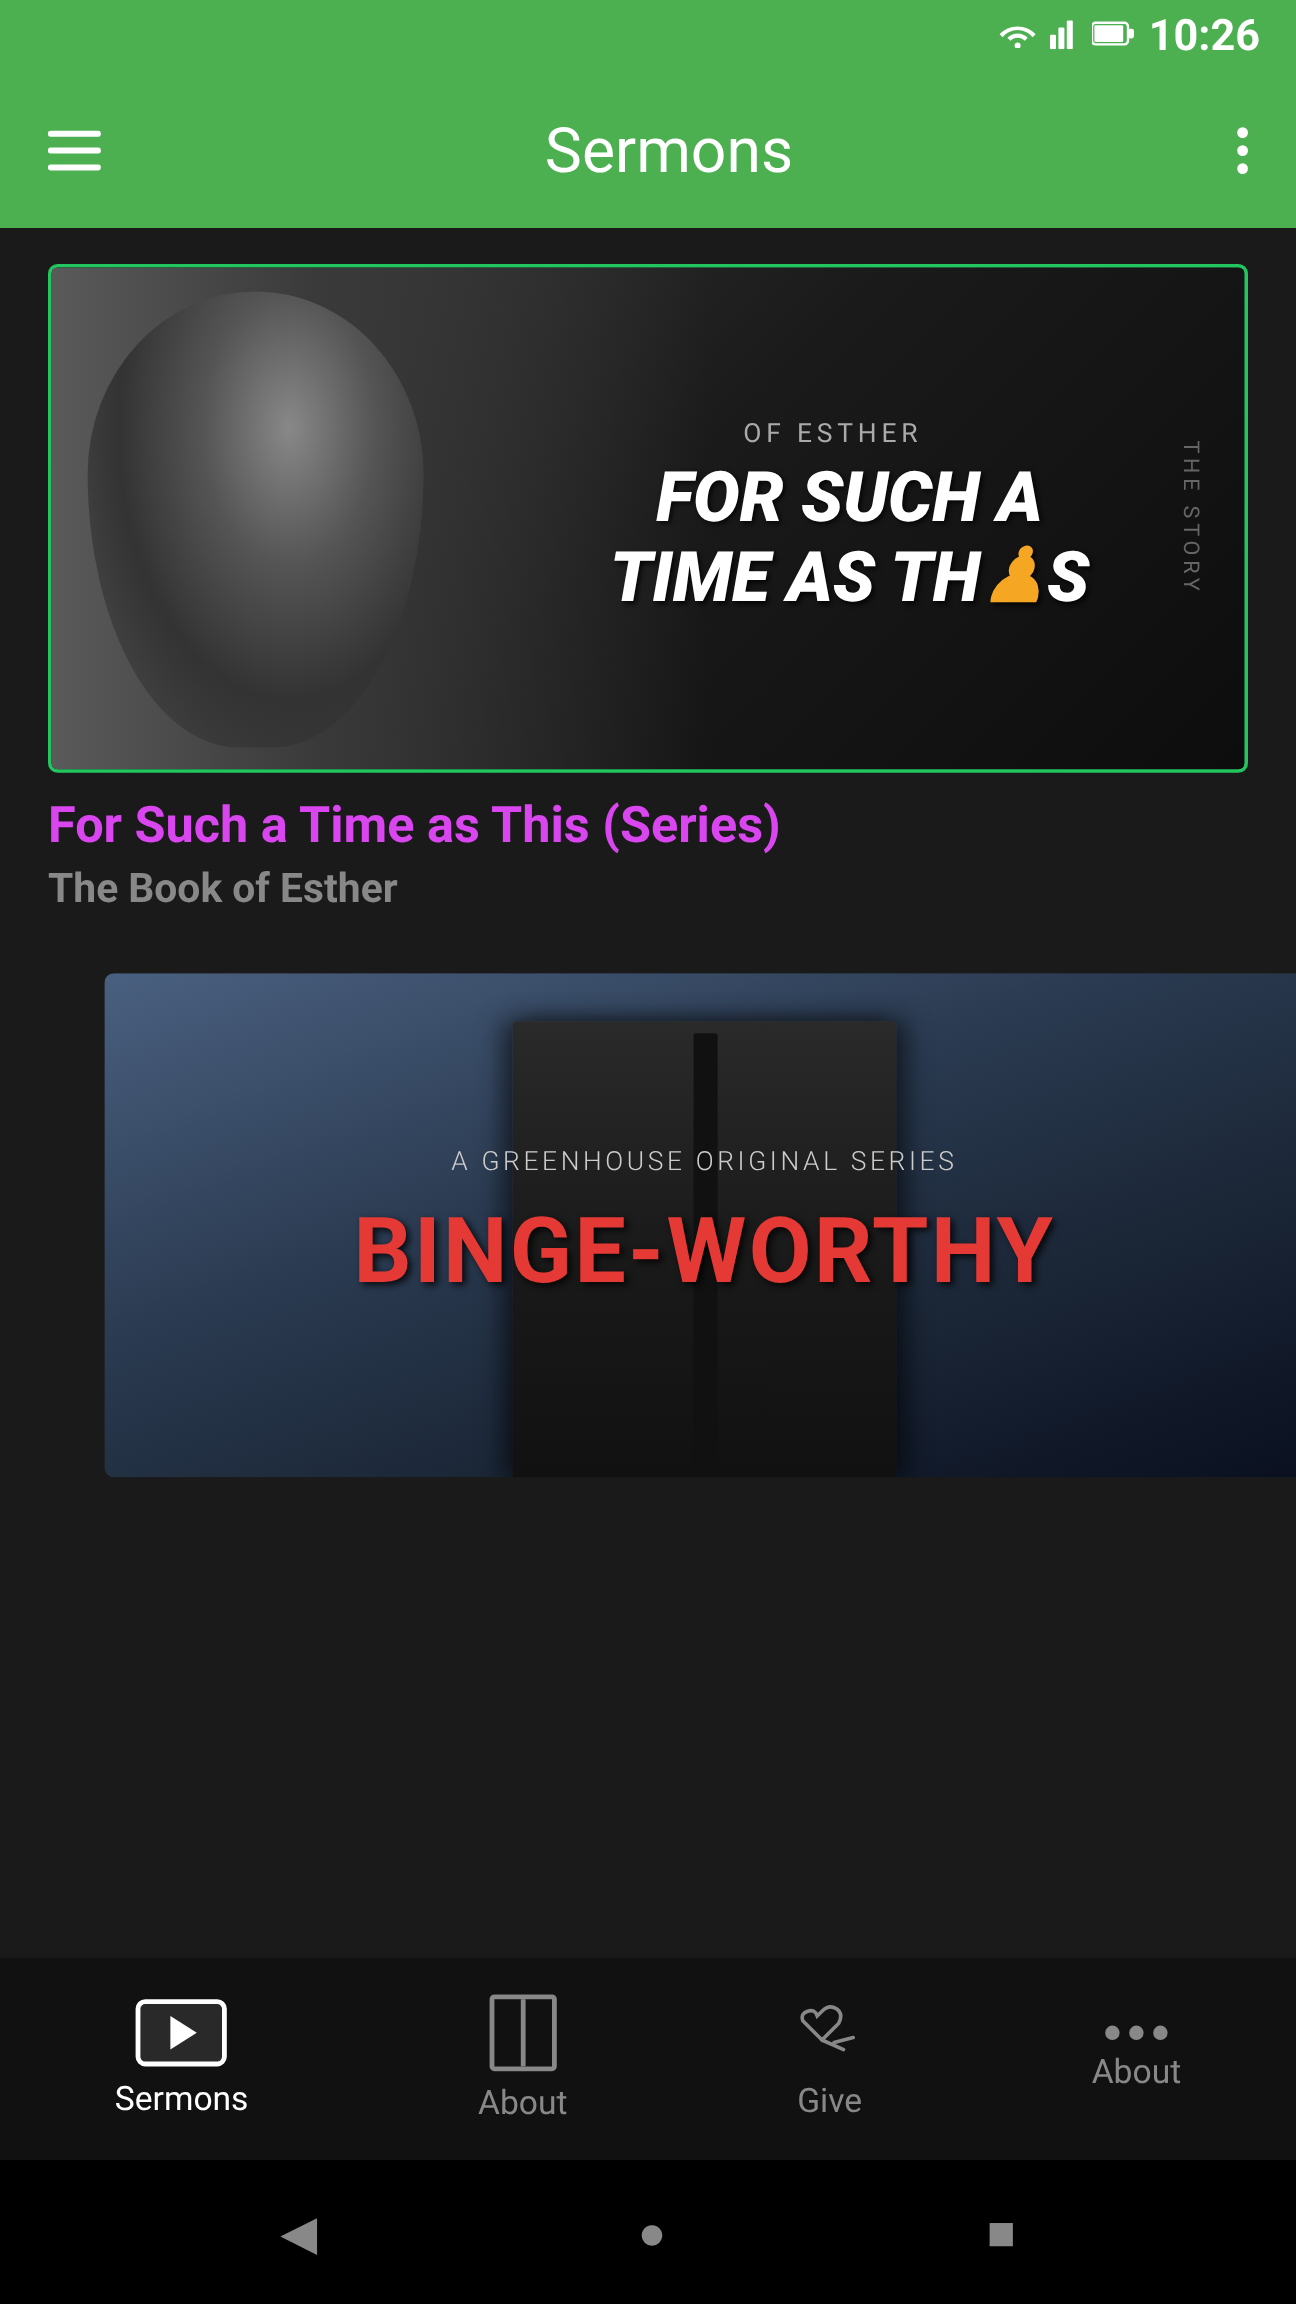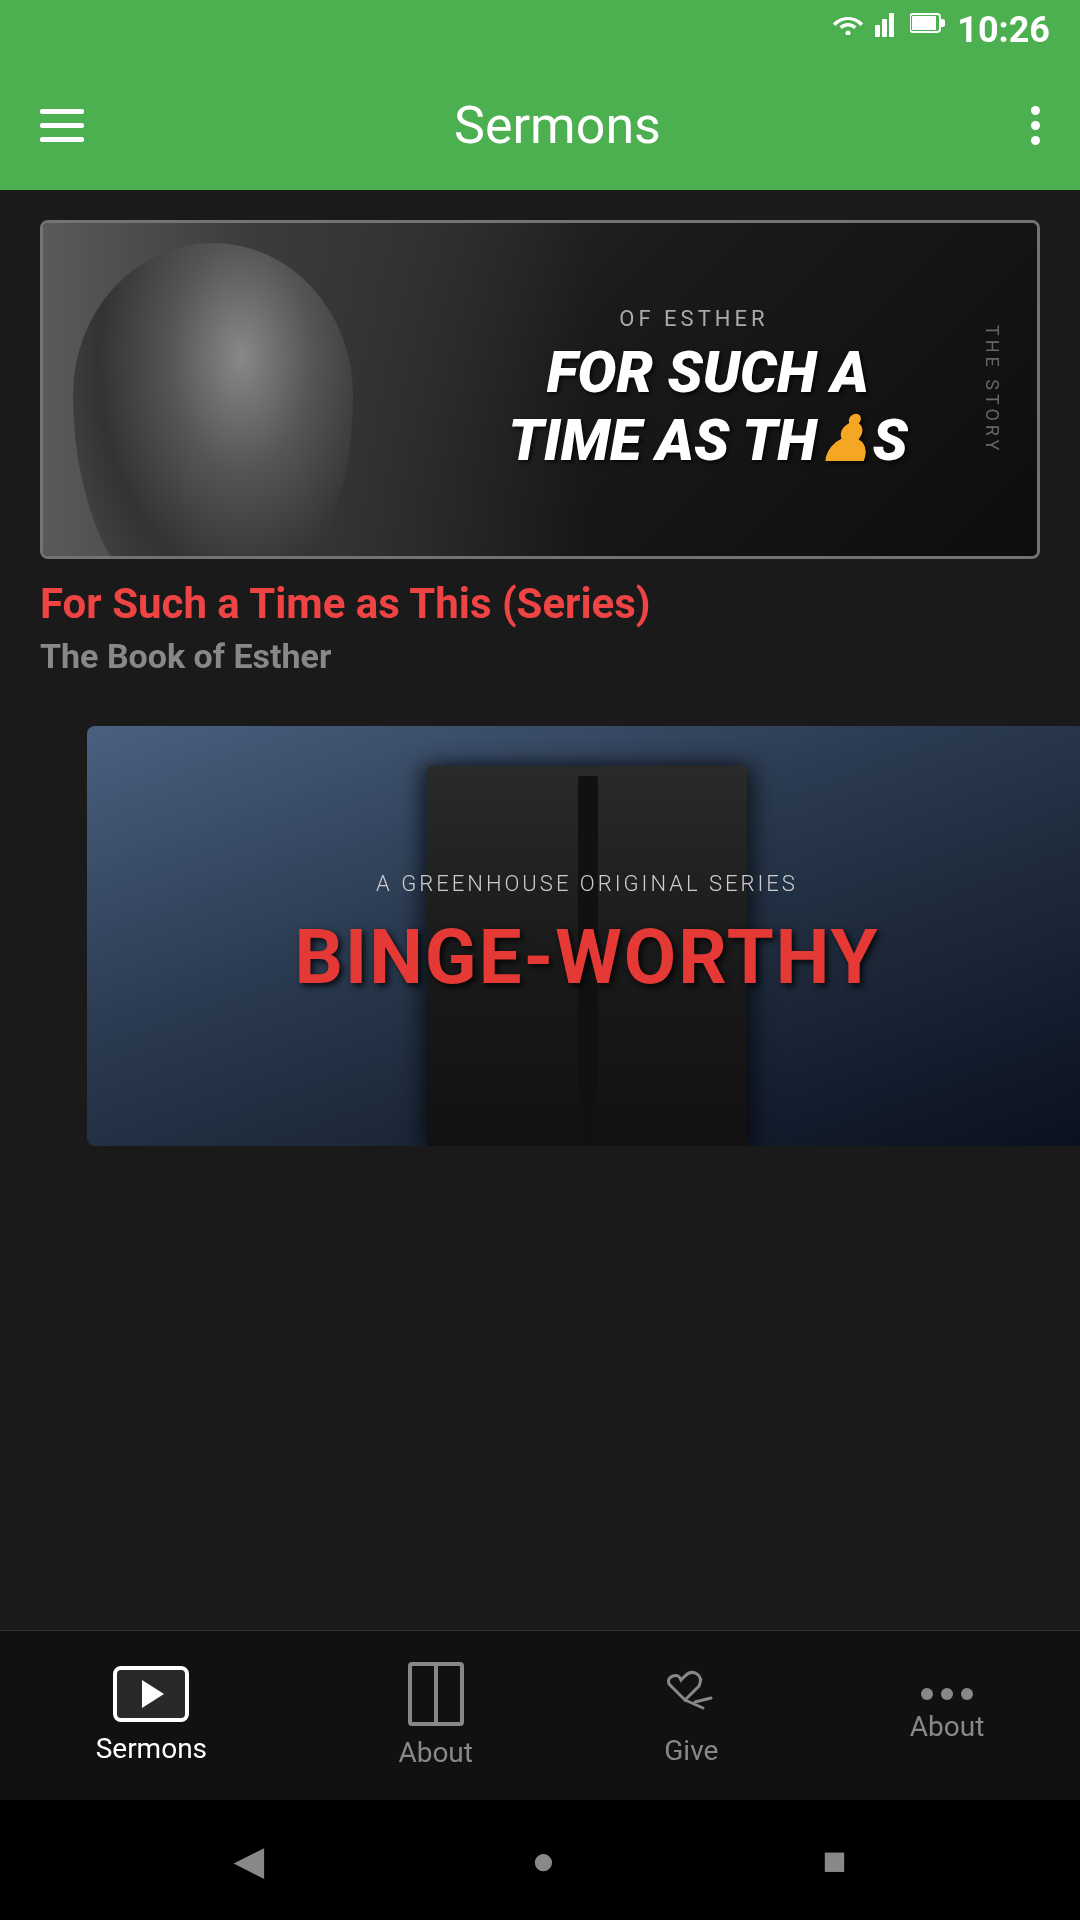--- a/index.html
+++ b/index.html
@@ -20,20 +20,21 @@
       background: #4caf50;
       height: 60px;
       display: flex;
       align-items: center;
       justify-content: flex-end;
       padding: 0 30px;
       gap: 16px;
     }
     .status-icons {
       display: flex;
+      align-items: center;
       gap: 11px;
     }
     .status-time {
       color: white;
       font-size: 36px;
       font-weight: bold;
     }
     .wifi-icon, .signal-icon, .battery-icon {
       color: white;
       font-size: 28px;
@@ -97,23 +98,23 @@
     
     .sermon-card {
       margin-bottom: 50px;
       cursor: pointer;
     }
 
     .card-image-wrapper {
       width: 100%;
       border-radius: 8px;
       overflow: hidden;
-      border: 3px solid #737373;
+      border: 3px solid #22c55e;
       position: relative;
-      height: 339px;
+      height: 424px;
     }
 
     .card-image-wrapper.no-border {
       border: none;
       height: 420px;
       margin-left: 47px;
     }
 
     
     .card-esther {
@@ -170,21 +171,21 @@
       text-shadow: 2px 2px 4px rgba(0,0,0,0.8);
       margin-left: 28px;
     }
 
     .card-esther-title .chess-piece {
       color: #f5a623;
       font-size: 62px;
     }
 
     .card-title {
-      color: #ef4444;
+      color: #d946ef;
       font-size: 42px;
       font-weight: 700;
       margin-top: 20px;
       margin-bottom: 8px;
     }
 
     .card-subtitle {
       color: #888;
       font-size: 34px;
       font-weight: 700;

